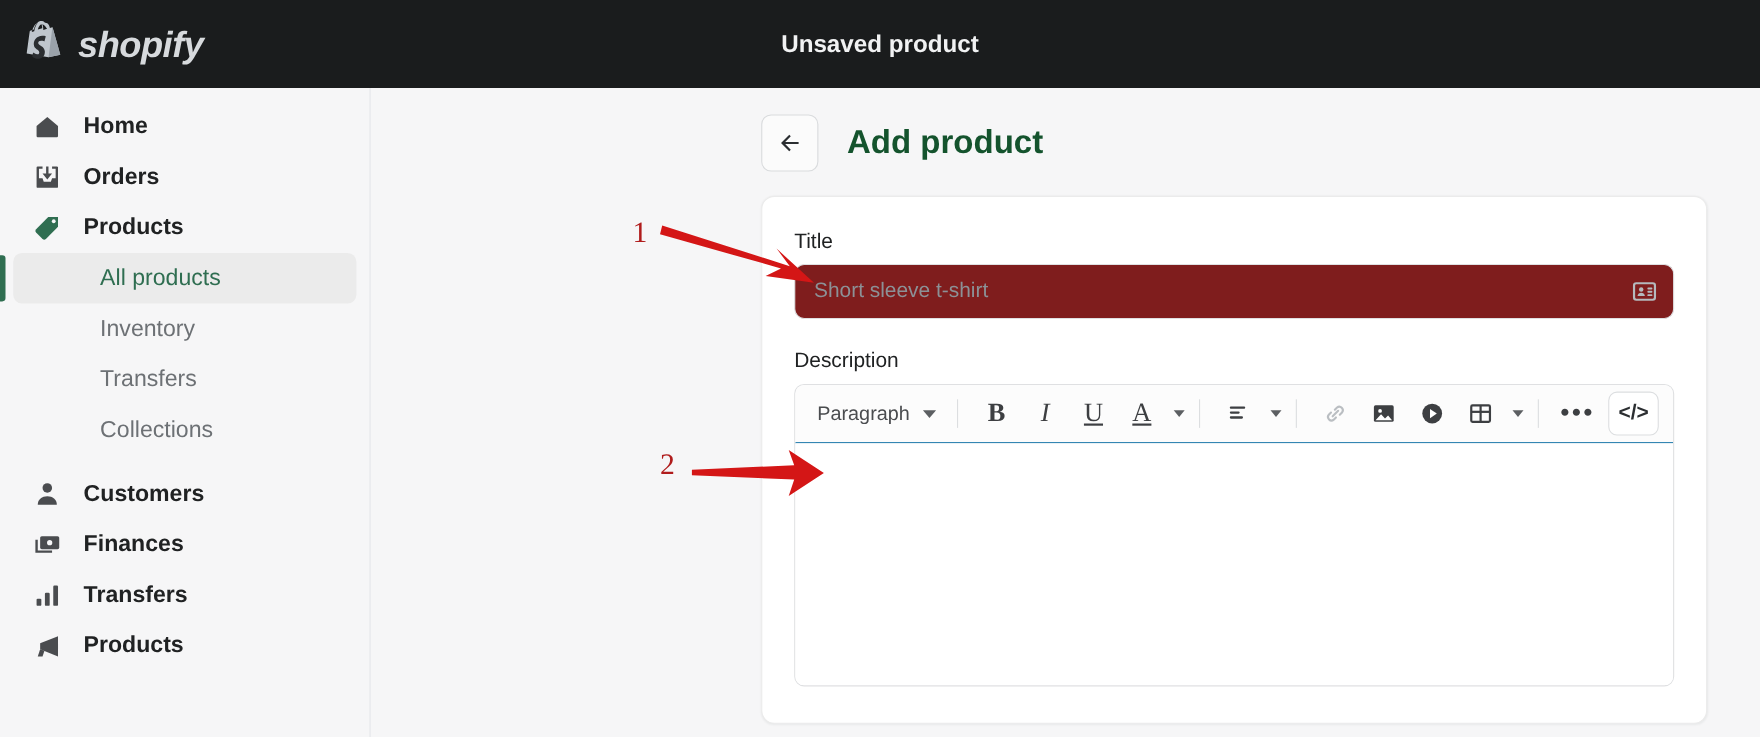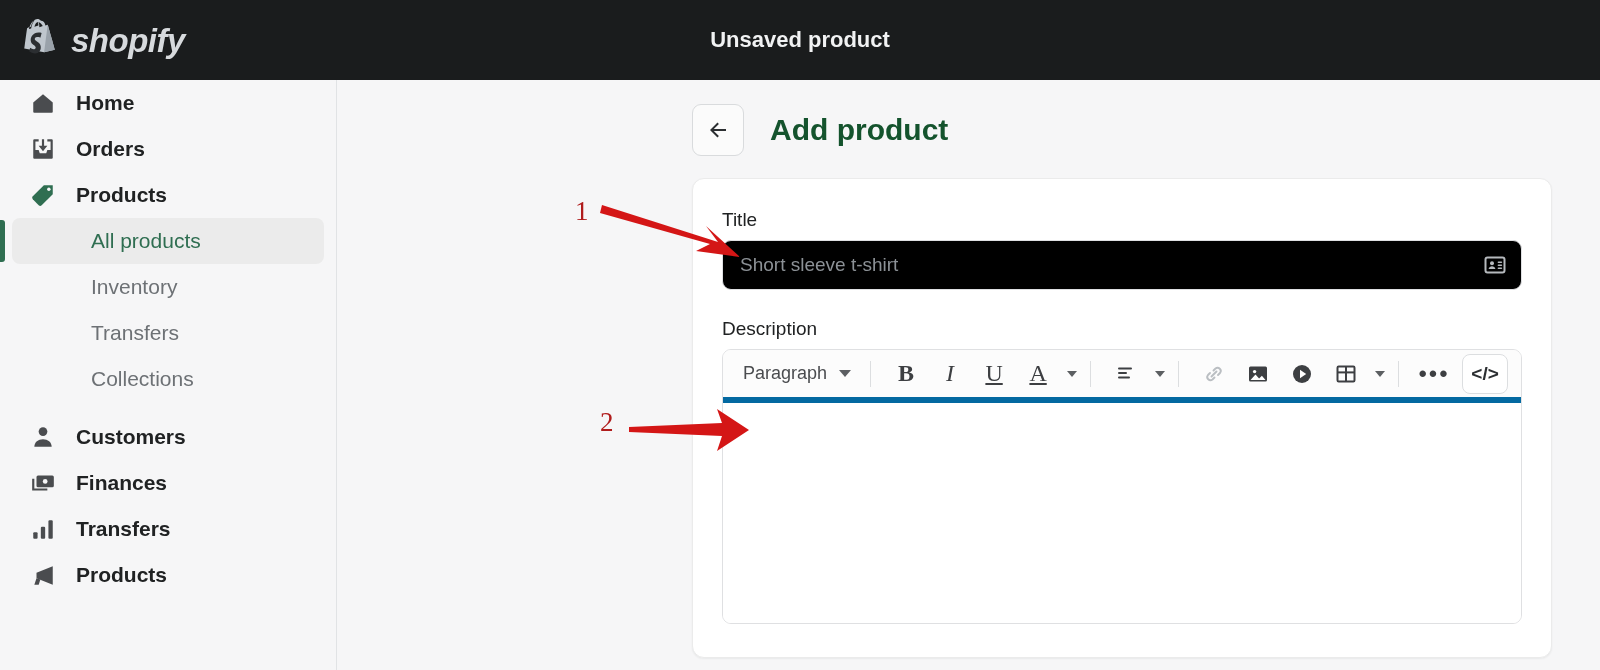--- a/index.html
+++ b/index.html
@@ -26,20 +26,21 @@
     position: absolute; left: 0; top: 0; width: 1600px; height: 80px;
     display: flex; align-items: center; justify-content: center;
     color: #f1f2f3; font-size: 22px; font-weight: bold;
     pointer-events: none;
   }
 
   
   .sidebar {
     position: absolute; left: 0; top: 80px; width: 337px; height: 590px;
     background: #f6f6f7; border-right: 1px solid #e1e3e5;
+    padding-top: 12px;
   }
   .nav-item {
     position: relative; display: flex; align-items: center;
     height: 46px; margin: 0 12px; padding-left: 16px;
     border-radius: 8px; cursor: pointer;
   }
   .nav-item .icon { width: 30px; height: 30px; display: flex; align-items: center; justify-content: center; margin-right: 18px; flex: 0 0 auto; }
   .nav-item .label { font-size: 21px; font-weight: bold; color: #202223; white-space: nowrap; }
   .nav-sub {
     position: relative; display: flex; align-items: center;
@@ -67,30 +68,30 @@
 
   .card {
     position: absolute; left: 355px; top: 98px; width: 860px; height: 480px;
     background: #ffffff; border-radius: 12px; border: 1px solid #ebebeb;
     box-shadow: 0 1px 2px rgba(22,29,37,0.06);
     padding: 30px 29px 0 29px;
   }
   .field-label { font-size: 19px; color: #202223; margin-bottom: 9px; }
   .text-input {
     position: relative; height: 50px; border: 1px solid #dfe0e2; border-radius: 9px;
-    background: #000000; display: flex; align-items: center; padding: 0 14px 0 17px;
+    background: #7f1d1d; display: flex; align-items: center; padding: 0 14px 0 17px;
     cursor: text;
   }
   .text-input .ph { font-size: 19px; color: #8c9196; flex: 1; }
   .spacer-24 { height: 28px; }
 
   .editor { border: 1px solid #dfe0e2; border-radius: 9px; background: #fff; overflow: hidden; }
   .toolbar {
     height: 53px; display: flex; align-items: center;
-    border-bottom: 6px solid #0369a1; background: #fcfcfc; padding: 0 10px 0 14px;
+    border-bottom: 1px solid #0369a1; background: #fcfcfc; padding: 0 10px 0 14px;
   }
   .tb-select { display: flex; align-items: center; cursor: pointer; padding: 0 6px; height: 38px; border-radius: 6px; }
   .tb-select .t { font-size: 18px; color: #4a4c4f; }
   .caret { width: 0; height: 0; border-left: 6px solid transparent; border-right: 6px solid transparent; border-top: 7px solid #5c5f62; margin-left: 12px; }
   .caret.sm { margin-left: 7px; border-left-width: 5px; border-right-width: 5px; border-top-width: 6px; }
   .tb-sep { width: 1px; height: 26px; background: #dcdee0; margin: 0 13px; }
   .tb-btn {
     min-width: 34px; height: 38px; display: flex; align-items: center; justify-content: center;
     cursor: pointer; border-radius: 6px; margin: 0 5px; color: #3d3f42;
   }

